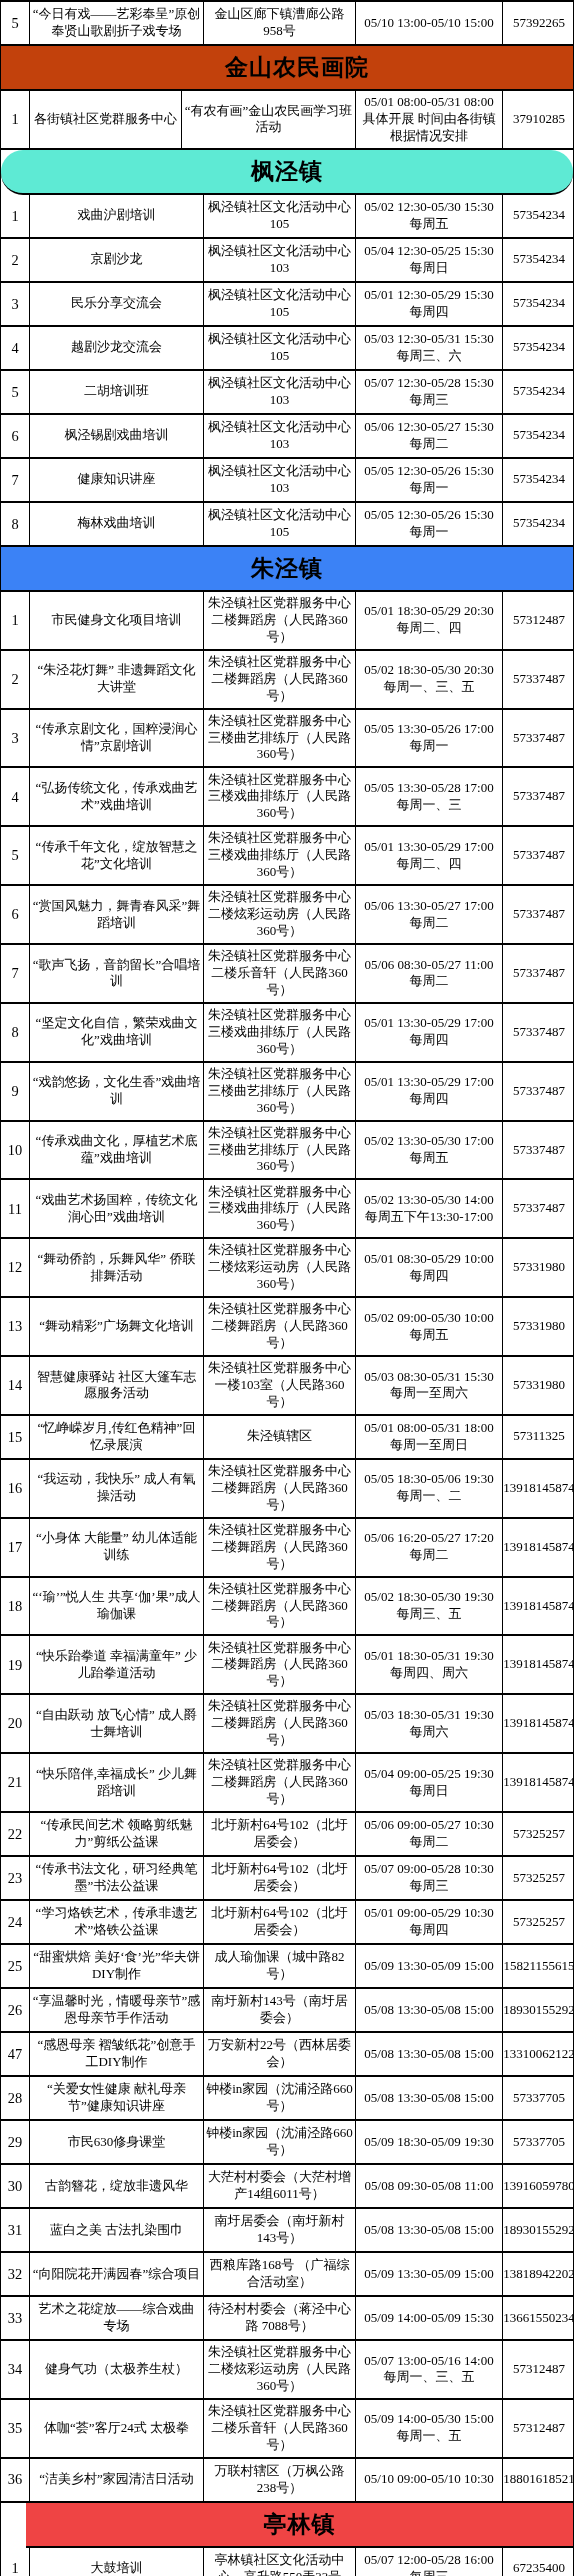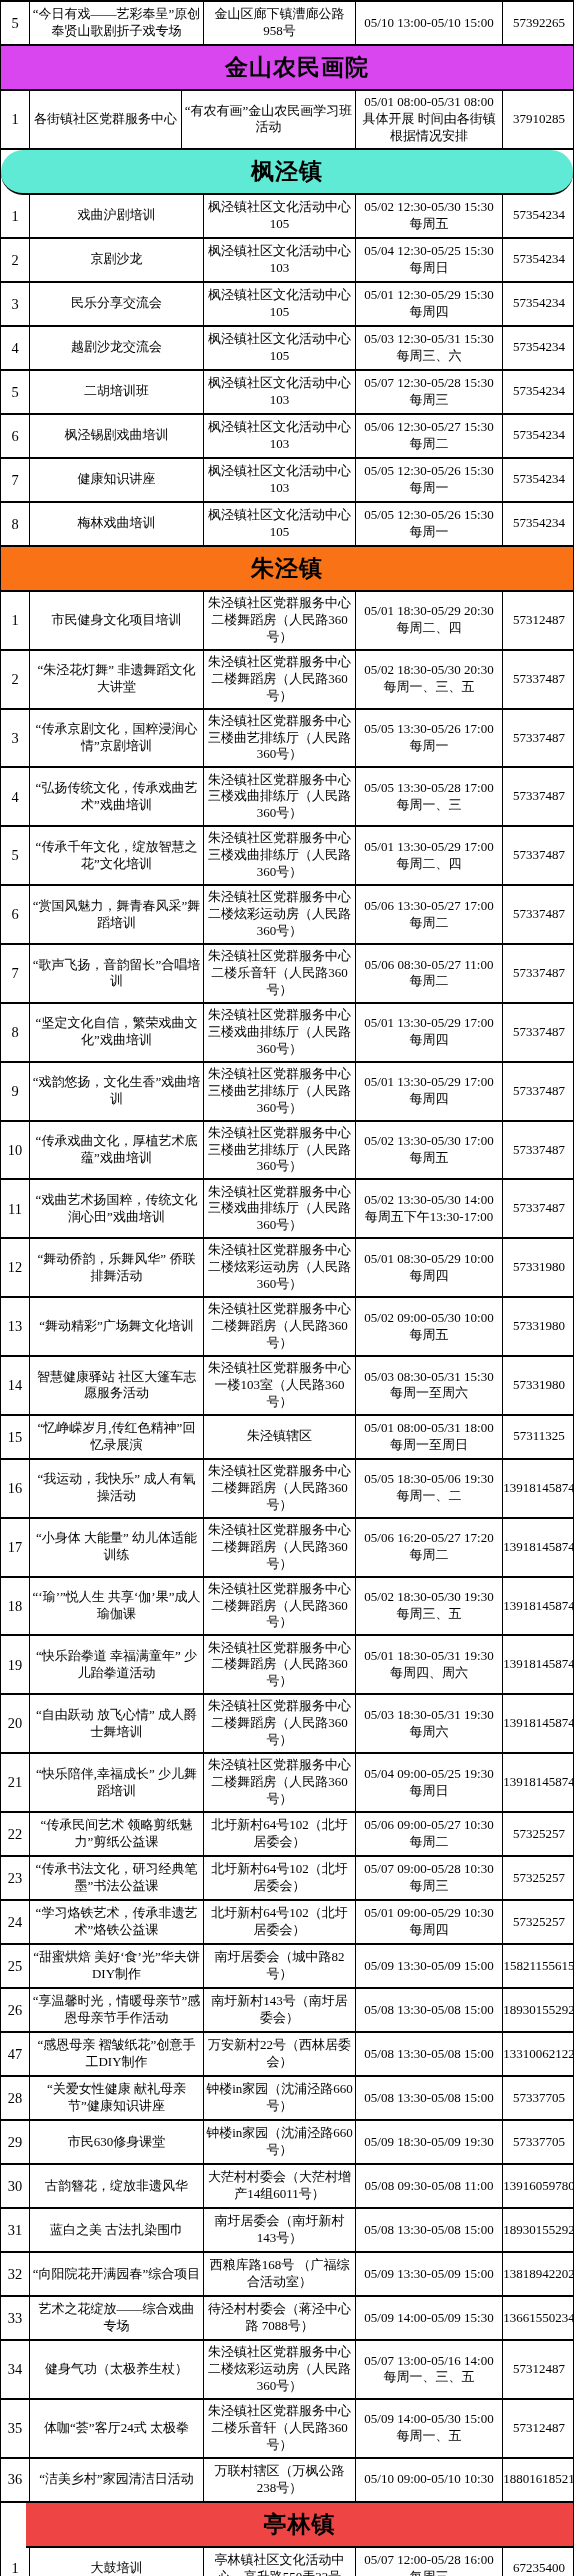--- a/index.html
+++ b/index.html
@@ -20,21 +20,21 @@
 <body>
 
 <div class="table">
     <div class="row">
       <div class="cell c-no">5</div>
       <div class="cell c-name">“今日有戏——艺彩奉呈”原创奉贤山歌剧折子戏专场</div>
       <div class="cell c-loc">金山区廊下镇漕廊公路958号</div>
       <div class="cell c-time">05/10 13:00-05/10 15:00</div>
       <div class="cell c-phone">57392265</div>
     </div>
-    <div class="section-header" style="background: #d946ef; padding-left: 20px;">金山农民画院</div>
+    <div class="section-header" style="background: #c2410c; padding-left: 20px;">金山农民画院</div>
     <div class="row">
       <div class="cell c-no">1</div>
       <div class="cell c-loc">各街镇社区党群服务中心</div>
       <div class="cell c-name">“有农有画”金山农民画学习班活动</div>
       <div class="cell c-time">05/01 08:00-05/31 08:00
 具体开展 时间由各街镇根据情况安排</div>
       <div class="cell c-phone">37910285</div>
     </div>
     <div class="section-header" style="background: #5eead4; border-radius: 22px;">枫泾镇</div>
     <div class="row">
@@ -94,21 +94,21 @@
       <div class="cell c-phone">57354234</div>
     </div>
     <div class="row">
       <div class="cell c-no">8</div>
       <div class="cell c-name">梅林戏曲培训</div>
       <div class="cell c-loc">枫泾镇社区文化活动中心105</div>
       <div class="cell c-time">05/05 12:30-05/26 15:30
 每周一</div>
       <div class="cell c-phone">57354234</div>
     </div>
-    <div class="section-header" style="background: #f97316;">朱泾镇</div>
+    <div class="section-header" style="background: #3b82f6;">朱泾镇</div>
     <div class="row">
       <div class="cell c-no">1</div>
       <div class="cell c-name">市民健身文化项目培训</div>
       <div class="cell c-loc">朱泾镇社区党群服务中心二楼舞蹈房（人民路360号）</div>
       <div class="cell c-time">05/01 18:30-05/29 20:30
 每周二、四</div>
       <div class="cell c-phone">57312487</div>
     </div>
     <div class="row">
       <div class="cell c-no">2</div>
@@ -290,21 +290,21 @@
       <div class="cell c-no">24</div>
       <div class="cell c-name">“学习烙铁艺术，传承非遗艺术”烙铁公益课</div>
       <div class="cell c-loc">北圩新村64号102（北圩居委会）</div>
       <div class="cell c-time">05/01 09:00-05/29 10:30
 每周四</div>
       <div class="cell c-phone">57325257</div>
     </div>
     <div class="row">
       <div class="cell c-no">25</div>
       <div class="cell c-name">“甜蜜烘焙 美好‘食’光”华夫饼DIY制作</div>
-      <div class="cell c-loc">南圩居委会（城中路82号）</div>
+      <div class="cell c-loc">成人瑜伽课（城中路82号）</div>
       <div class="cell c-time">05/09 13:30-05/09 15:00</div>
       <div class="cell c-phone">15821155615</div>
     </div>
     <div class="row">
       <div class="cell c-no">26</div>
       <div class="cell c-name">“享温馨时光，情暖母亲节”感恩母亲节手作活动</div>
       <div class="cell c-loc">南圩新村143号（南圩居委会）</div>
       <div class="cell c-time">05/08 13:30-05/08 15:00</div>
       <div class="cell c-phone">18930155292</div>
     </div>

